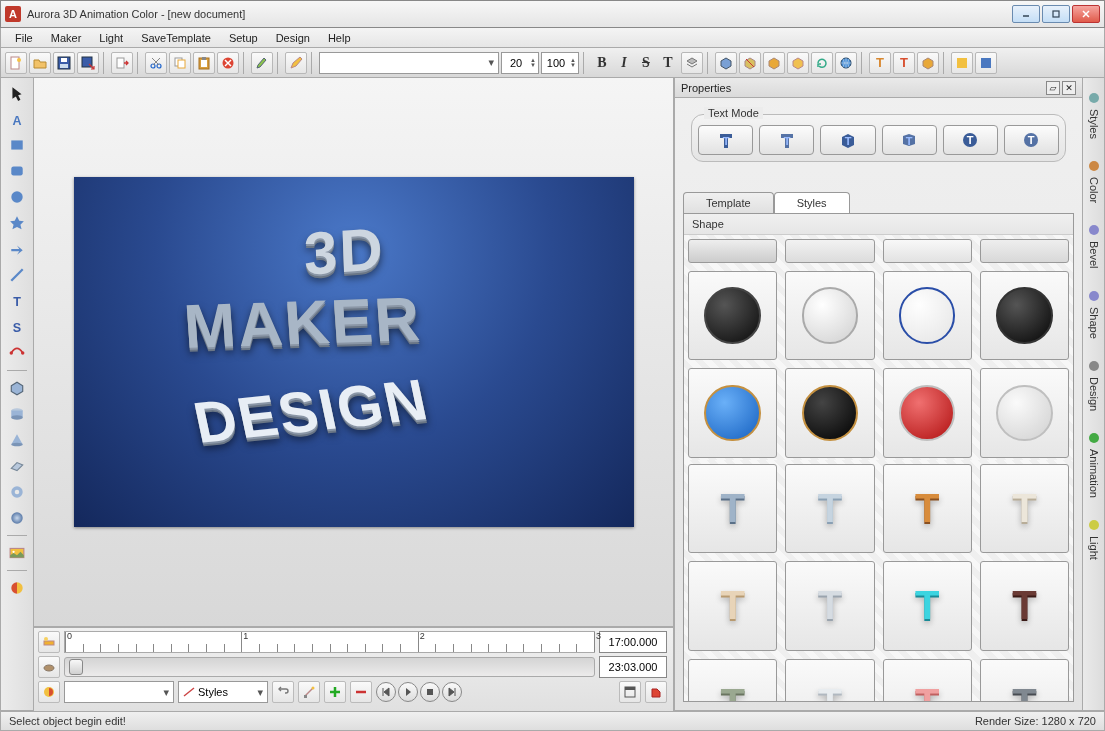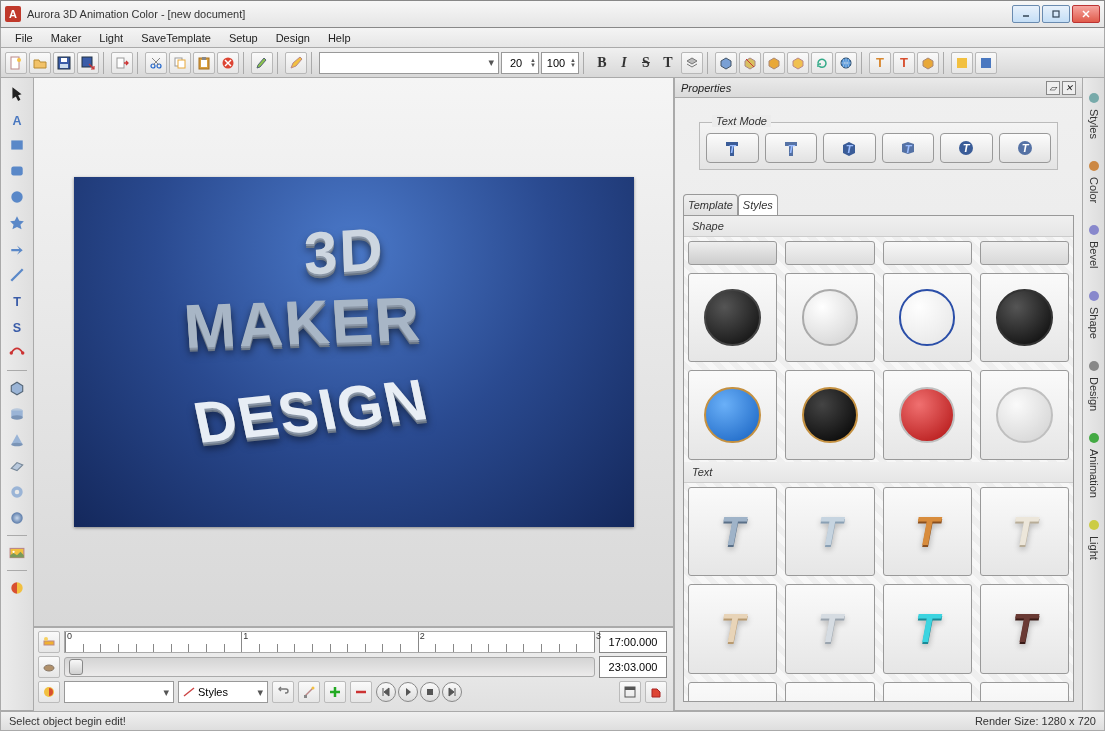--- a/index.html
+++ b/index.html
@@ -54,32 +54,32 @@
 .tl-row2{display:flex;align-items:center;gap:4px;}
 .slider-track{flex:1;height:20px;background:linear-gradient(#d4d4d4,#ecebeb);border:1px solid #aaa;border-radius:3px; position:relative;}
 .slider-thumb{position:absolute;left:4px;top:1px;width:14px;height:16px;background:linear-gradient(#f8f8f8,#d0d0d0);border:1px solid #888;border-radius:3px;}
 .tl-row3{display:flex;align-items:center;gap:4px;}
 .tl-row3 .combo{height:22px;background:#fff;border:1px solid #999;padding:0 4px;display:flex;align-items:center;cursor:pointer;}
 .playback{display:flex;gap:2px;margin-left:auto;margin-right:auto;}
 .pbtn{width:20px;height:20px;border:1px solid #888;border-radius:50%;background:linear-gradient(#fafafa,#dcdcdc);display:flex;align-items:center;justify-content:center;cursor:pointer;}
 
 
 .right { width:430px; display:flex; }
-.props-panel { flex:1; background:linear-gradient(#f0f0f0,#e2e2e2); border:1px solid #aaa;border-top:none;border-left:none; display:flex;flex-direction:column;font-style:italic;}
+.props-panel { flex:1; background:linear-gradient(#f0f0f0,#e2e2e2); border:1px solid #aaa;border-top:none;border-left:none; display:flex;flex-direction:column;}
 .panel-header{height:20px;background:linear-gradient(#eaeaea,#dadada);border-bottom:1px solid #aaa;display:flex;align-items:center;padding:0 6px;font-weight:400;color:#222;}
 .panel-header .phbtns{margin-left:auto;display:flex;gap:2px;}
 .phbtn{width:14px;height:14px;border:1px solid #888;background:#eee;font-size:9px;display:flex;align-items:center;justify-content:center;cursor:pointer;}
-.text-mode{padding:6px;border:1px solid #bbb;border-radius:0;margin:24px;background:linear-gradient(#f4f4f4,#e4e4e4);}
+.text-mode{padding:6px;border:1px solid #bbb;border-radius:12px;margin:16px;background:linear-gradient(#f4f4f4,#e4e4e4);}
 .text-mode .tm-label{position:relative;top:-14px;left:6px;background:#ececec;padding:0 4px;display:inline-block;color:#333;}
 .tm-btns{display:flex;gap:6px;margin-top:-8px;}
 .tm-btn{flex:1;height:30px;background:linear-gradient(#fcfcfc,#e2e2e2);border:1px solid #999;border-radius:4px;display:flex;align-items:center;justify-content:center;cursor:pointer;}
 .tm-btn svg{width:20px;height:20px;}
 
 .tabs{display:flex;margin:0 8px;gap:0;}
-.tab{padding:4px 4px;background:linear-gradient(#f0f0f0,#e0e0e0);border:1px solid #999;border-bottom:none;border-radius:4px 4px 0 0;cursor:pointer;color:#333;}
+.tab{padding:4px 22px;background:linear-gradient(#f0f0f0,#e0e0e0);border:1px solid #999;border-bottom:none;border-radius:4px 4px 0 0;cursor:pointer;color:#333;margin-top:14px;}
 .tab.active{background:#fff;position:relative;z-index:2;}
 .tab-content{flex:1;background:linear-gradient(#f4f4f4,#e6e6e6);border:1px solid #999;margin:0 8px 8px 8px;overflow:hidden;display:flex;flex-direction:column;}
 .section-label{padding:4px 8px;color:#333;border-bottom:1px solid #ccc;background:linear-gradient(#f0f0f0,#e6e6e6);}
 .swatches{flex:1;padding:4px;display:grid;grid-template-columns:repeat(4,1fr);gap:8px;overflow-y:auto;background:repeating-linear-gradient(45deg,#f7f7f7,#f7f7f7 6px,#efefef 6px,#efefef 12px);}
 .swatch{aspect-ratio:1;background:linear-gradient(#fafafa,#e6e6e6);border:1px solid #999;border-radius:3px;display:flex;align-items:center;justify-content:center;cursor:pointer;}
 .sw-circle{width:65%;height:65%;border-radius:50%;border:2px solid #bbb;}
 .sw-t{font-family:Arial;font-weight:900;font-size:40px;}
 
 
 .side-tabs{width:22px;background:linear-gradient(90deg,#eaeaea,#dcdcdc);border:1px solid #aaa;border-top:none;border-left:none;display:flex;flex-direction:column;align-items:center;padding-top:6px;gap:6px;}
@@ -641,21 +641,20 @@
                 <div class="sw-circle" style="background: radial-gradient(circle at 35% 30%, rgb(68, 68, 68), rgb(0, 0, 0)); border-color: rgb(196, 144, 64);"></div>
               </div>
               <div class="swatch">
                 <div class="sw-circle" style="background: radial-gradient(circle at 35% 30%, rgb(240, 112, 112), rgb(176, 16, 16)); border-color: rgb(191, 191, 191);"></div>
               </div>
               <div class="swatch">
                 <div class="sw-circle" style="background: radial-gradient(circle at 35% 30%, rgb(250, 250, 250), rgb(208, 208, 208)); border-color: rgb(191, 191, 191);"></div>
               </div>
             </div>
         </div>
-        <div class="section-label">Text</div>
         <div style="display:flex;flex:1;min-height:0;">
           <div class="swatches" id="text-swatches">
               <div class="swatch">
                 <div class="sw-t" style="color: rgb(159, 179, 200); text-shadow: rgb(90, 112, 136) 0px 2px 0px, rgba(0, 0, 0, 0.3) 0px 4px 6px;">T</div>
               </div>
               <div class="swatch">
                 <div class="sw-t" style="color: rgb(198, 212, 224); text-shadow: rgb(138, 160, 180) 0px 2px 0px, rgba(0, 0, 0, 0.3) 0px 4px 6px;">T</div>
               </div>
               <div class="swatch">
                 <div class="sw-t" style="color: rgb(216, 140, 60); text-shadow: rgb(138, 80, 32) 0px 2px 0px, rgba(0, 0, 0, 0.3) 0px 4px 6px;">T</div>

